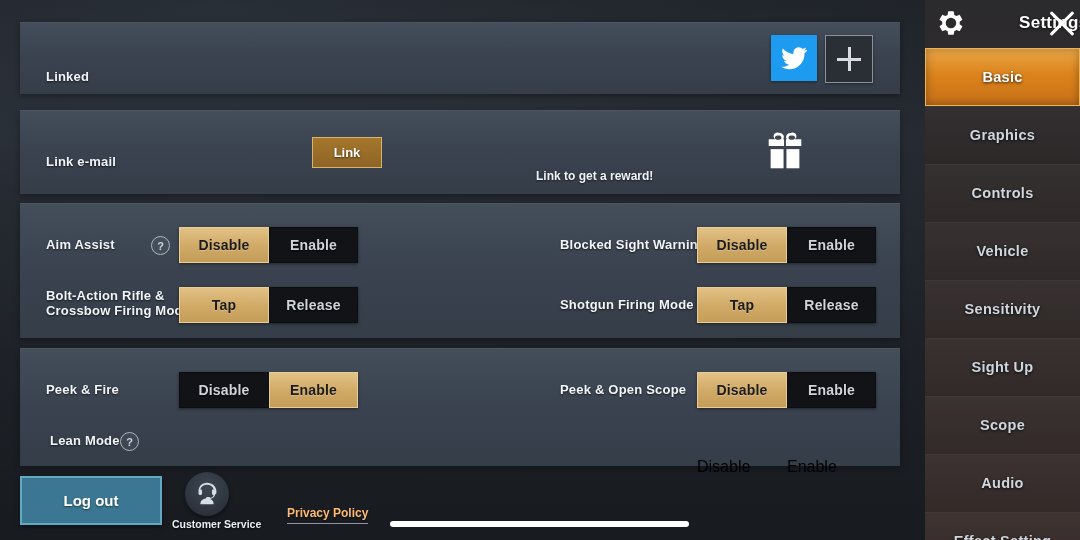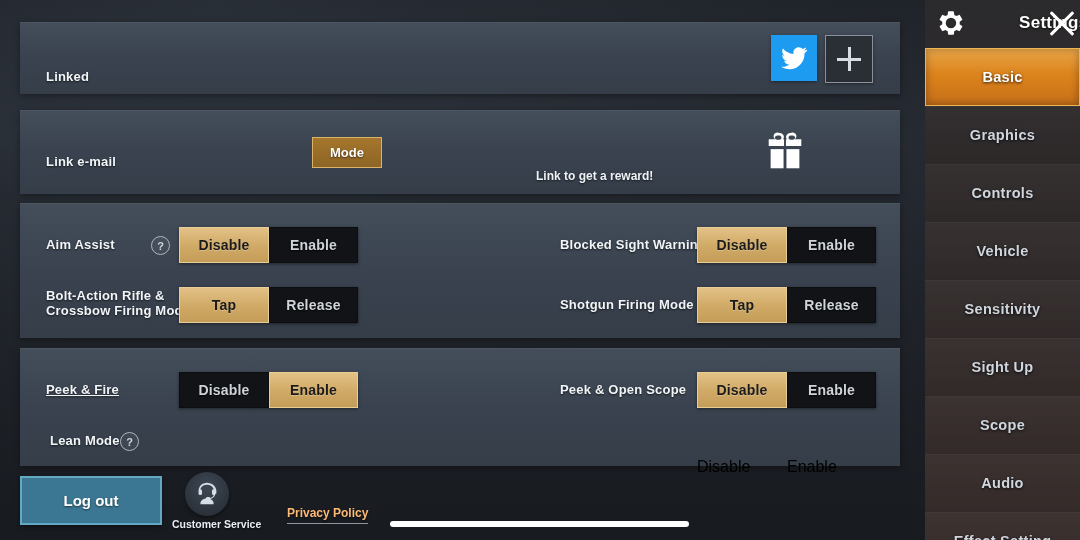--- a/index.html
+++ b/index.html
@@ -186,21 +186,21 @@
     <div class="plus-btn" style="left:805px;top:13px;">
       <span class="bar-h"></span>
       <span class="bar-v"></span>
     </div>
   </div>
 
   <div class="panel" id="panel-email">
     <div class="sheen"></div>
     <div class="row-label" style="left:26px;top:44px;">Link e-mail</div>
 
-    <div class="gold-btn" style="left:292px;top:27px;width:68px;height:29px;">Mode</div>
+    <div class="gold-btn" style="left:292px;top:27px;width:68px;height:29px;">Link</div>
 
     <div class="reward-text" style="left:516px;top:59px;">Link to get a reward!</div>
 
     <svg style="position:absolute;left:742px;top:19px;" width="46" height="46" viewBox="0 0 48 48">
       <path fill="#ffffff" d="M18.5 4.2c-2.6-1.4-5.6-.2-6.3 2.2-.5 1.7.4 3.4 2 4.4H7v7h16v-7h-1.1c1.3-1.6 1.4-3.9-.3-5.4-.9-.8-2-1.1-3.1-1.2zm-.3 2.6c1.4.2 2.4 1.4 2.1 2.7-.2 1-1 1.5-1.9 1.6h-2.9c-1.2-.2-2.1-1.1-2-2.2.2-1.4 1.7-2.3 3.2-2.1.5 0 1 0 1.5 0z"></path>
       <path fill="#ffffff" d="M29.5 4.2c2.6-1.4 5.6-.2 6.3 2.2.5 1.7-.4 3.4-2 4.4H41v7H25v-7h1.1c-1.3-1.6-1.4-3.9.3-5.4.9-.8 2-1.1 3.1-1.2zm.3 2.6c-1.4.2-2.4 1.4-2.1 2.7.2 1 1 1.5 1.9 1.6h2.9c1.2-.2 2.1-1.1 2-2.2-.2-1.4-1.7-2.3-3.2-2.1-.5 0-1 0-1.5 0z"></path>
       <rect x="9" y="21" width="13.5" height="20" fill="#ffffff"></rect>
       <rect x="25.5" y="21" width="13.5" height="20" fill="#ffffff"></rect>
     </svg>
   </div>
@@ -231,21 +231,21 @@
     <div class="row-label" style="left:540px;top:94px;">Shotgun Firing Mode</div>
     <div class="seg" style="left:677px;top:84px;">
       <div class="opt on" style="width:90px;">Tap</div>
       <div class="opt off" style="width:89px;">Release</div>
     </div>
   </div>
 
   <div class="panel" id="panel-peek">
     <div class="sheen"></div>
 
-    <div class="row-label" style="left:26px;top:34px;text-decoration:underline;">Peek &amp; Fire</div>
+    <div class="row-label" style="left:26px;top:34px;">Peek &amp; Fire</div>
     <div class="seg" style="left:159px;top:24px;">
       <div class="opt off" style="width:90px;">Disable</div>
       <div class="opt on" style="width:89px;">Enable</div>
     </div>
 
     <div class="row-label" style="left:540px;top:34px;">Peek &amp; Open Scope</div>
     <div class="seg" style="left:677px;top:24px;">
       <div class="opt on" style="width:90px;">Disable</div>
       <div class="opt off" style="width:89px;">Enable</div>
     </div>

